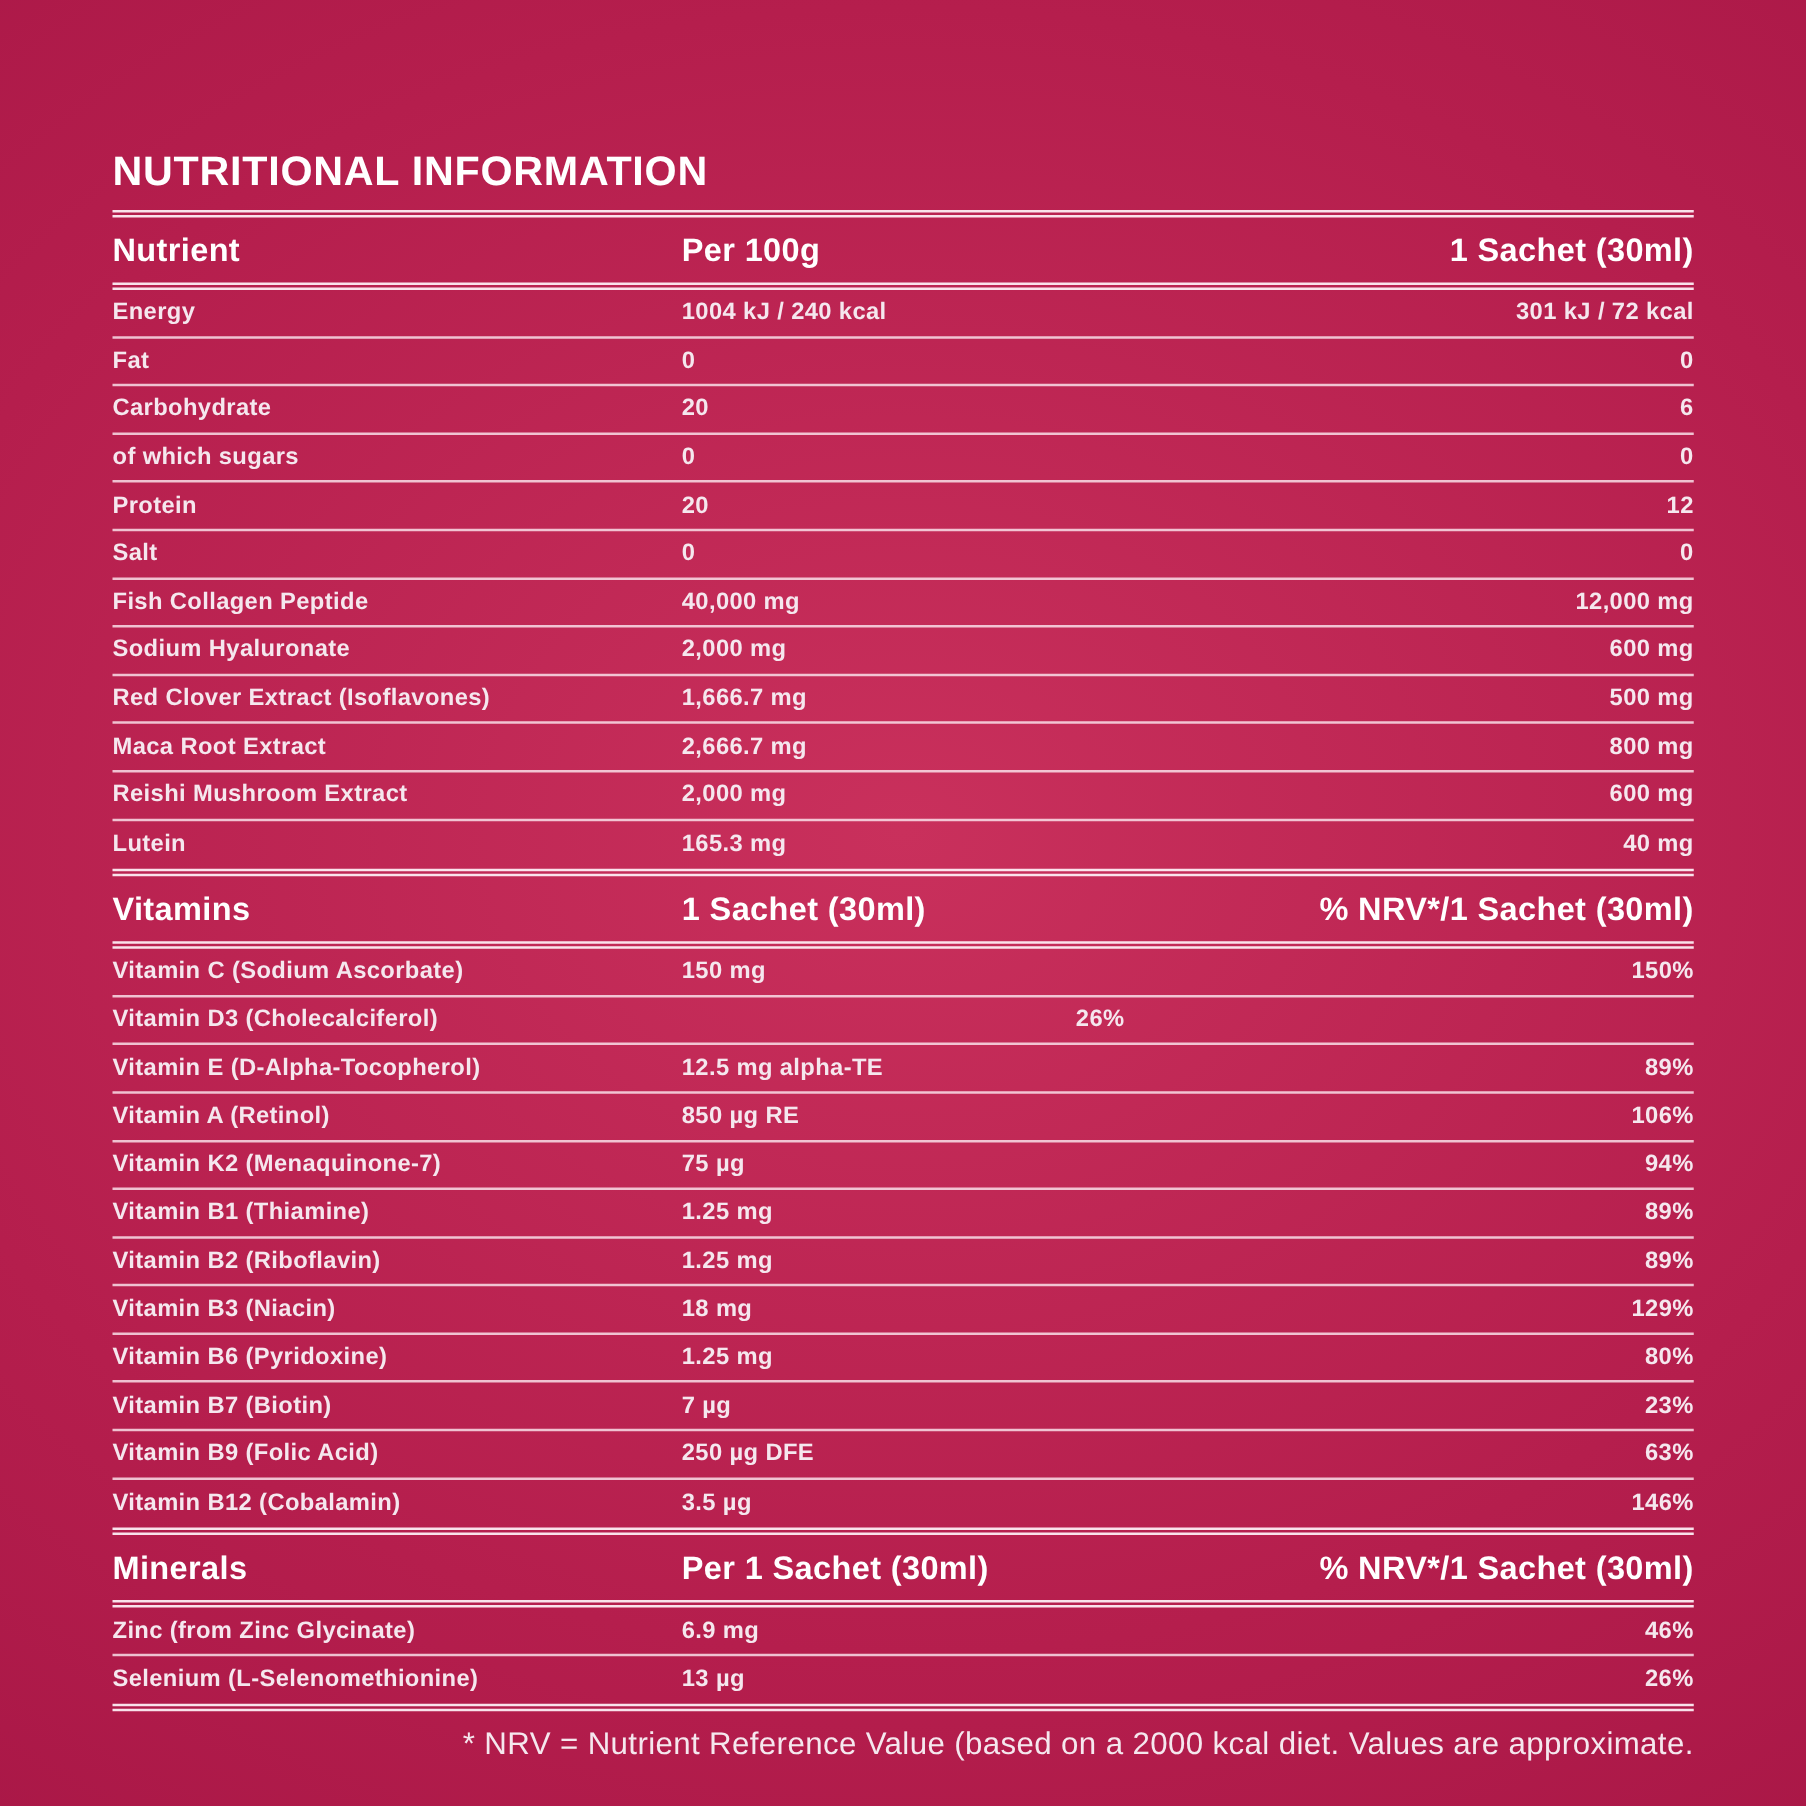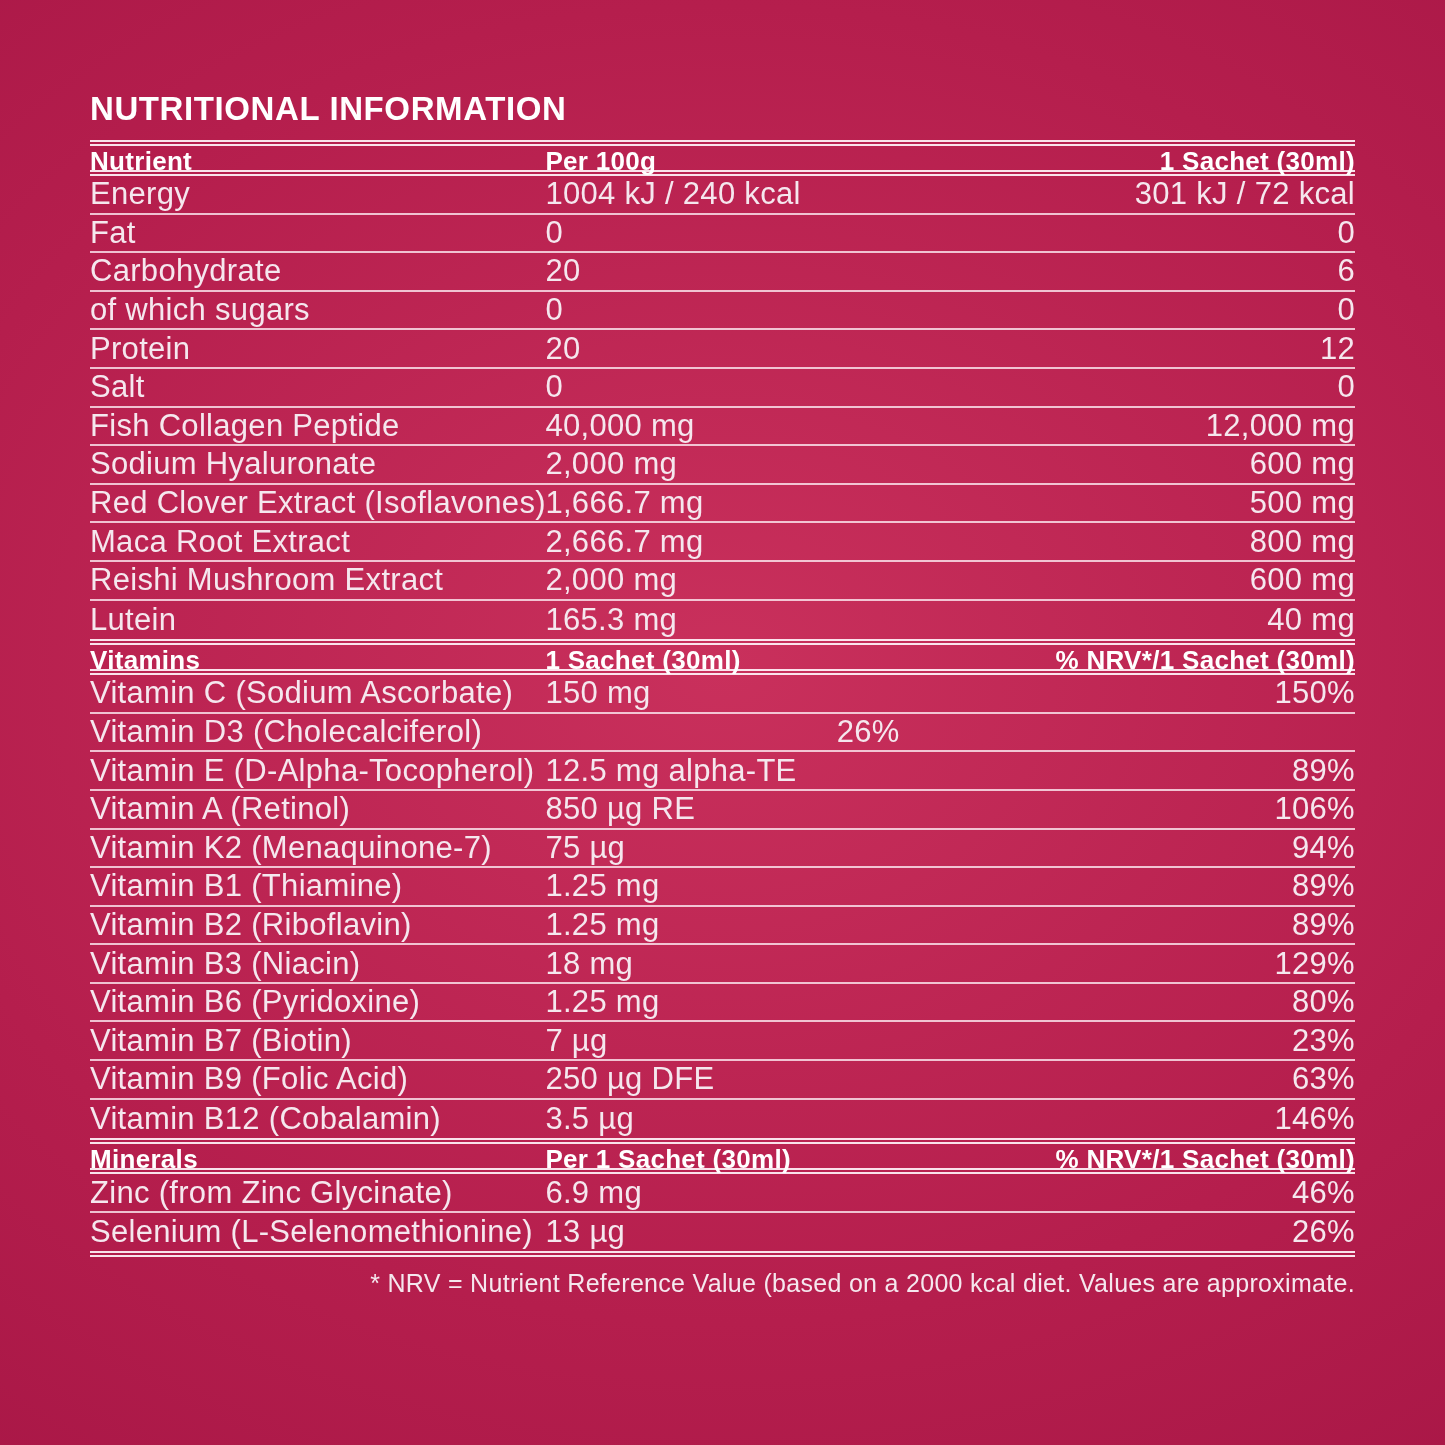--- a/index.html
+++ b/index.html
@@ -16,56 +16,57 @@
     width:1445px;height:1445px;overflow:hidden;
     font-family:"Liberation Sans", sans-serif;
     background:radial-gradient(120% 95% at 50% 46%,
       var(--background-center) 0%,
       var(--background-mid) 48%,
       var(--background-edge) 100%);
   }
   .page{
     box-sizing:border-box;
     width:1445px;height:1445px;
-    padding:92px 90px 0 90px;
+    padding:120px 90px 0 90px;
   }
   .title{
     margin:0 0 14px 0;
     color:var(--heading);
     font-size:33px;
     line-height:34px;
     font-weight:bold;
     letter-spacing:0.6px;
   }
   .dline{
     height:2px;
     border-top:2.5px solid var(--line);
     border-bottom:2.5px solid var(--line);
   }
   .sec-header{
     display:grid;
     grid-template-columns:36% 28% 36%;
     align-items:center;
-    height:24px;
+    height:52px;
     color:var(--heading);
     font-size:26px;
     font-weight:bold;
     letter-spacing:0.3px;
   }
   .row{
     display:grid;
     grid-template-columns:36% 28% 36%;
     align-items:center;
     box-sizing:border-box;
     height:38.6px;
     border-bottom:2px solid var(--line-thin);
     color:var(--text);
-    font-size:31px;
+    font-size:19px;
     letter-spacing:0.3px;
     white-space:nowrap;
+    font-weight:bold;
   }
   .row.last{border-bottom:none;}
   .c1{text-align:left;}
   .c2{text-align:left;}
   .c3{text-align:right;}
   .footnote{
     margin-top:12px;
     text-align:right;
     color:var(--text);
     font-size:25px;

